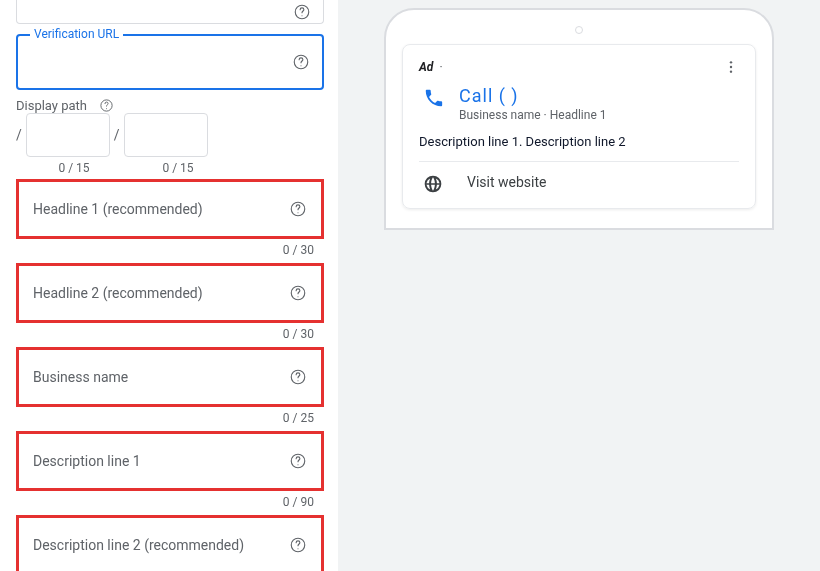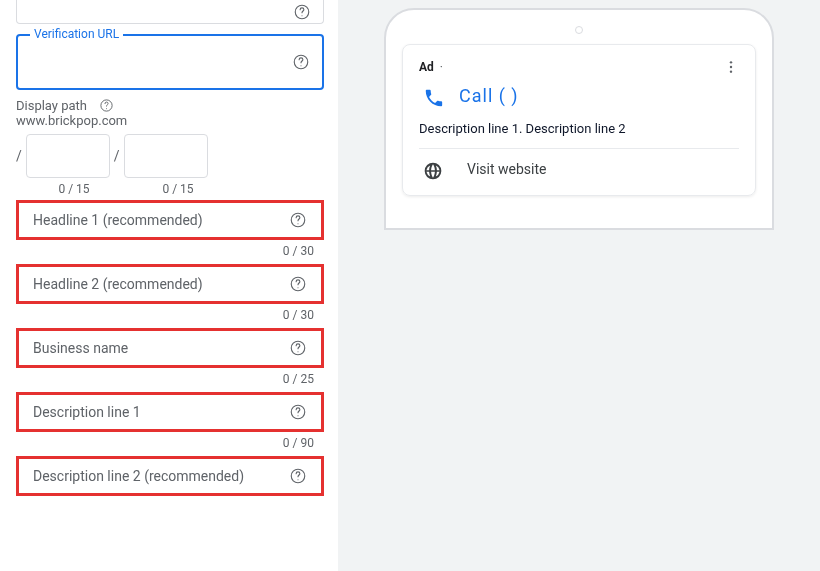--- a/index.html
+++ b/index.html
@@ -19,31 +19,31 @@
   .dp-label { font-size: 13px; color: #5f6368; margin-top: 6px; display:flex; align-items:center; gap:12px;}
   .dp-domain { font-size: 13px; color: #5f6368; margin-bottom: 6px; }
   .path-row { display:flex; align-items:center; gap:4px; margin-bottom:4px;}
   .path-slash { font-size:14px; color:#5f6368; }
   .path-box { border:1px solid #dadce0; border-radius:4px; width:84px; height:44px; }
   .path-box input { width:100%; height:100%; border:none; outline:none; padding:0 8px; background:transparent; }
   .path-counters { display:flex; gap:4px; margin-bottom:4px;}
   .path-count { width:84px; text-align:center; font-size:12px; color:#5f6368; }
   .path-spacer { width:12px; }
 
-  .hl-field { border:3px solid #e53130; margin-bottom:4px; height:40px; width:308px; position:relative; display:flex; align-items:center; padding:12px 14px;}
+  .hl-field { border:3px solid #e53130; margin-bottom:4px; height:60px; width:308px; position:relative; display:flex; align-items:center; padding:12px 14px;}
   .hl-placeholder { font-size:14px; color:#5f6368; flex:1; }
   .hl-help { width:18px; height:18px; display:flex; align-items:center; justify-content:center; color:#5f6368;}
   .hl-counter { font-size:12px; color:#5f6368; text-align:right; width:308px; padding-right:10px; margin-bottom:6px;}
 
   
   .phone { width:390px; border:2px solid #dadce0; border-radius:30px 30px 0 0; background:#fff; padding:16px 16px 0 16px; height:222px; }
   .phone-notch { width:8px; height:8px; border:1px solid #dadce0; border-radius:50%; margin:0 auto 10px auto; }
   .ad-card { border:1px solid #e8eaed; border-radius:8px; box-shadow:0 1px 3px rgba(0,0,0,0.08); padding:14px 16px 4px 16px; }
   .ad-row1 { display:flex; align-items:center; }
-  .ad-badge { font-size:12px; font-weight:700; color:#202124; }
+  .ad-badge { font-size:12px; font-weight:700; color:#202124;font-style:italic; }
   .ad-dot { font-size:12px; color:#5f6368; margin-left:6px;}
   .ad-menu { margin-left:auto; color:#5f6368; cursor:pointer; }
   .ad-call-row { display:flex; align-items:flex-start; margin-top:10px; gap:14px;}
   .call-icon { color:#1a73e8; width:22px; height:22px; margin-top:2px; margin-left:4px;}
   .call-text { font-size:18px; color:#1a73e8; letter-spacing:1px;}
   .biz-line { font-size:12px; color:#5f6368; margin-top:2px;}
   .desc-line { font-size:13px; color:#0f172a; margin-top:12px; padding-bottom:12px; border-bottom:1px solid #e8eaed;}
   .visit-row { display:flex; align-items:flex-start; gap:24px; padding:12px 0 10px 4px; font-size:14px; color:#3c4043;}
   .globe-icon { width:20px; height:20px; color:#3c4043;}
 
@@ -78,21 +78,20 @@
 
   <div class="dp-label">
     <span>Display path</span>
     <span style="color:#5f6368;">
       <svg class="help-svg" width="15" height="15" viewBox="0 0 24 24">
           <circle cx="12" cy="12" r="9"></circle>
           <path d="M9.5 9a2.5 2.5 0 115 0c0 1.5-2.5 2-2.5 4M12 17h.01" fill="none" stroke="currentColor" stroke-width="1.5" stroke-linecap="round"></path>
         </svg>
     </span>
   </div>
-  <div class="dp-domain">www.brickpop.com</div>
   <div class="path-row">
     <span class="path-slash">/</span>
     <div class="path-box"><input value="" style=""></div>
     <span class="path-slash">/</span>
     <div class="path-box"><input value="" style=""></div>
   </div>
   <div class="path-counters">
     <span class="path-spacer"></span>
     <span class="path-count">0 / 15</span>
     <span class="path-spacer"></span>
@@ -170,20 +169,23 @@
         </span>
       </div>
       <div class="ad-call-row">
         <span class="call-icon">
           <svg viewBox="0 0 24 24" width="22" height="22" fill="currentColor">
               <path d="M6.6 10.8c1.4 2.8 3.8 5.1 6.6 6.6l2.2-2.2c.3-.3.7-.4 1-.2 1.1.4 2.3.6 3.5.6.6 0 1 .4 1 1V20c0 .6-.4 1-1 1C10.6 21 3 13.4 3 4c0-.6.4-1 1-1h3.4c.6 0 1 .4 1 1 0 1.2.2 2.4.6 3.5.1.4 0 .8-.2 1l-2.2 2.3z"></path>
             </svg>
         </span>
         <div>
           <div class="call-text">Call (       )</div>
+          <div class="biz-line">
+            <span>Business name</span><span> · </span><span>Headline 1</span>
+          </div>
         </div>
       </div>
       <div class="desc-line">Description line 1. Description line 2</div>
       <div class="visit-row">
         <span class="globe-icon">
           <svg viewBox="0 0 24 24" width="20" height="20" fill="currentColor">
               <path d="M12 2a10 10 0 100 20 10 10 0 000-20zm7.9 9h-3.2a16 16 0 00-1.3-5.5A8 8 0 0119.9 11zM12 4c.9 1.2 2 3.5 2.3 7H9.7C10 7.5 11.1 5.2 12 4zM4.1 11a8 8 0 014.5-5.5A16 16 0 007.3 11H4.1zm0 2h3.2c.2 2.2.7 4.1 1.3 5.5A8 8 0 014.1 13zm5.6 0h4.6c-.3 3.5-1.4 5.8-2.3 7-.9-1.2-2-3.5-2.3-7zm5.7 5.5c.6-1.4 1.1-3.3 1.3-5.5h3.2a8 8 0 01-4.5 5.5z"></path>
             </svg>
         </span>
         <span>Visit website</span>

